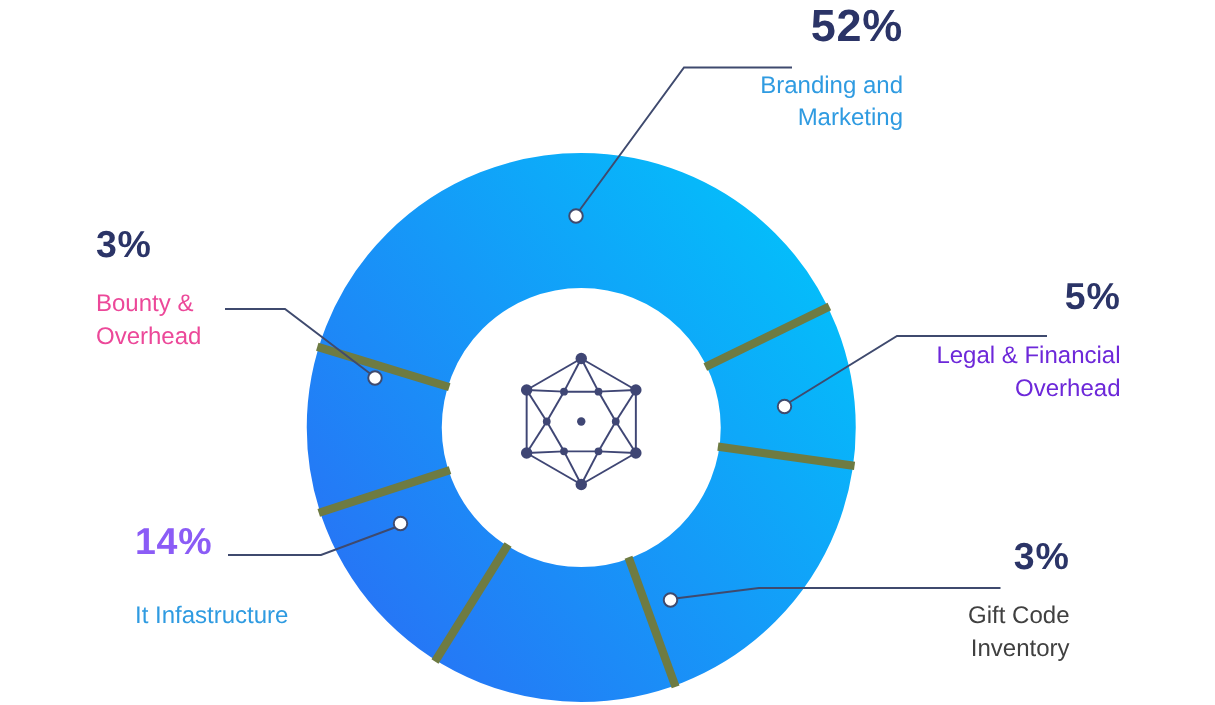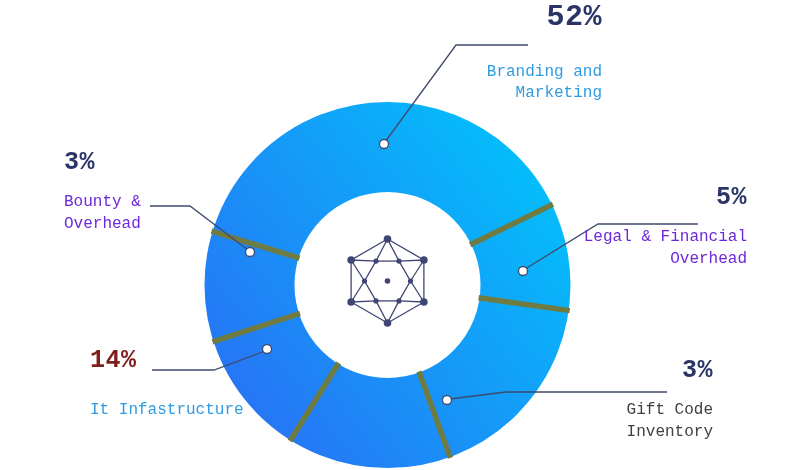--- a/index.html
+++ b/index.html
@@ -1,33 +1,33 @@
 <!DOCTYPE html>
 <html><head>
 <meta charset="utf-8">
 <style>
   html,body{margin:0;padding:0;background:#ffffff;}
   .stage{
     position:relative;width:810px;height:470px;background:#ffffff;
-    overflow:hidden;font-family:Liberation Mono, monospace;
+    overflow:hidden;font-family:Liberation Sans, sans-serif;
   }
   #chart-svg{position:absolute;left:0;top:0;}
   .callout{position:absolute;}
   .callout.right{text-align:right;}
   .callout.left{text-align:left;}
   .pct{
     color:#2b3467;font-weight:700;font-size:25px;line-height:1.05;
     letter-spacing:.5px;
   }
   .pct-lg{font-size:30px;}
   .seg-label{
     color:#2f9be1;font-size:16px;line-height:1.35;white-space:pre-line;
     margin-top:16px;font-weight:400;
   }
-  .seg-label.tight{margin-top:28px;}
+  .seg-label.tight{margin-top:13px;}
   .seg-label.push{margin-top:26px;text-align:right;}
 </style>
 </head>
 <body>
 
 <div class="stage">
 
   <svg id="chart-svg" width="810" height="470" viewBox="0 0 810 470">
       <defs>
         <linearGradient id="g" gradientUnits="userSpaceOnUse" x1="205" y1="430" x2="575" y2="140">
@@ -109,23 +109,23 @@
 Overhead</div>
   </div>
 
   <div class="callout right" style="top:358px;right:97px;">
     <div class="pct" style="color: rgb(43, 52, 103);">3%</div>
     <div class="seg-label" style="color: #404040;">Gift Code
 Inventory</div>
   </div>
 
   <div class="callout left" style="top:348px;left:90px;">
-    <div class="pct" style="color: #7f1d1d;">14%</div>
+    <div class="pct" style="color: #8b5cf6;">14%</div>
     <div class="seg-label push" style="color: rgb(47, 155, 225);">It Infastructure</div>
   </div>
 
   <div class="callout left" style="top:150px;left:64px;">
     <div class="pct" style="color: rgb(43, 52, 103);">3%</div>
-    <div class="seg-label" style="color: #6d28d9;">Bounty &amp;
+    <div class="seg-label" style="color: #ec4899;">Bounty &amp;
 Overhead</div>
   </div>
 
 </div>
 
 </body></html>

